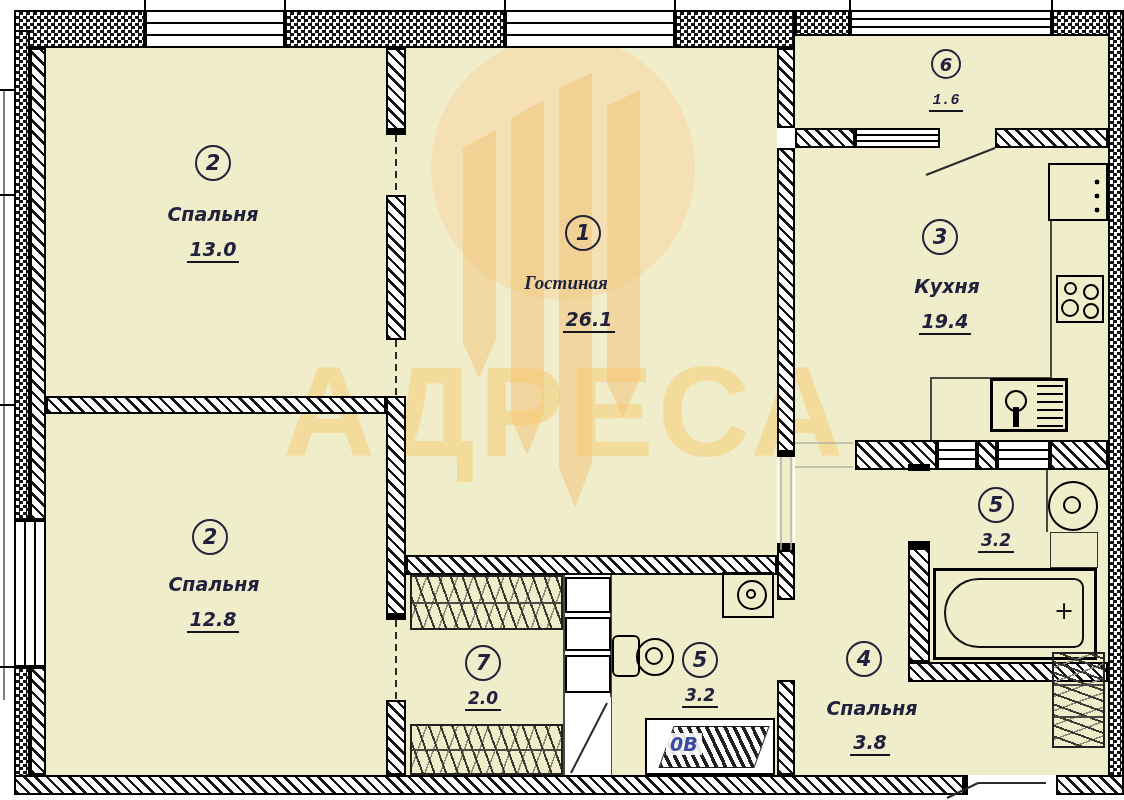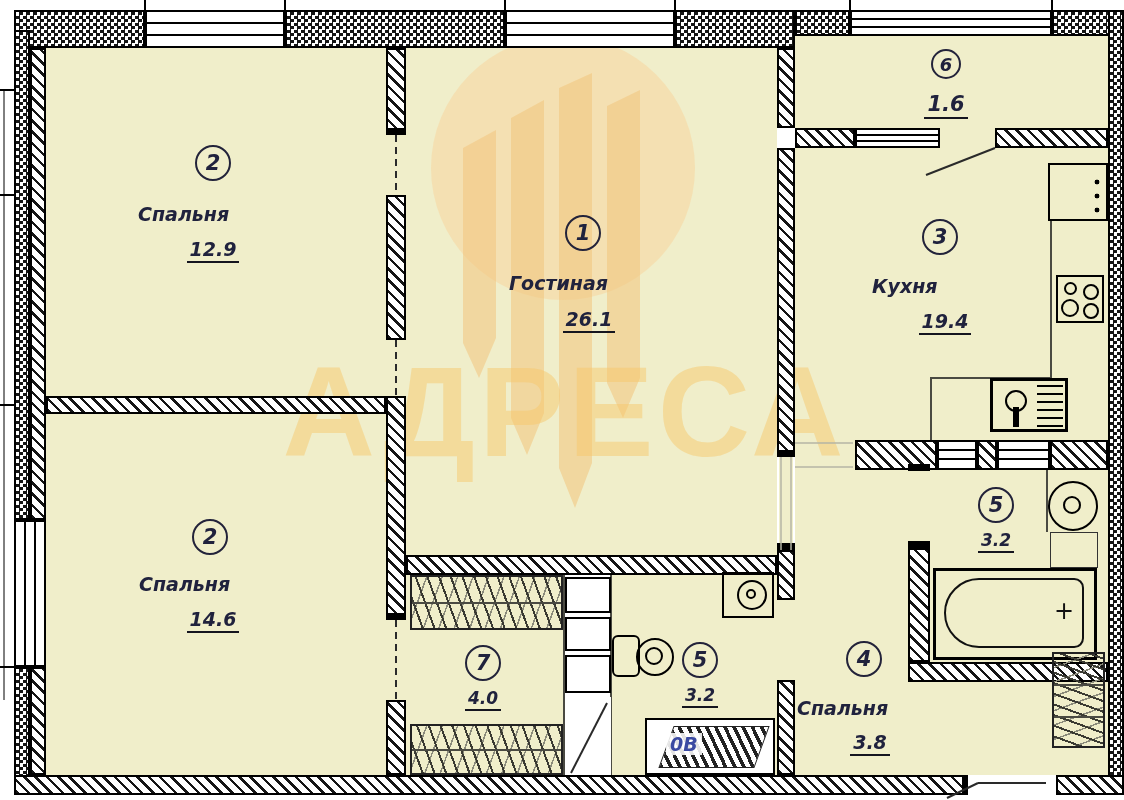--- a/index.html
+++ b/index.html
@@ -30,21 +30,21 @@
                           repeating-linear-gradient(110deg,transparent 0 13px,#8a8a7a 13px 14.5px);}
   .shelfv{z-index:3;border:2px solid #222;
          background-image:repeating-linear-gradient(20deg,transparent 0 8px,#3a3a32 8px 10px),
                           repeating-linear-gradient(160deg,transparent 0 12px,#8a8a7a 12px 13.5px);}
   .ribs{background-image:repeating-linear-gradient(0deg,#000 0 2px,transparent 2px 8px);}
   
   .lbl{z-index:5;color:#20223d;}
   .num-circle{z-index:5;width:36px;height:36px;border:2.5px solid #23233a;border-radius:50%;
       display:flex;align-items:center;justify-content:center;
       font:italic 700 21px "DejaVu Sans",sans-serif;color:#20223d;}
-  .rname{width:150px;text-align:left;font:italic 600 19px "DejaVu Sans",sans-serif;}
+  .rname{width:150px;text-align:center;font:italic 600 19px "DejaVu Sans",sans-serif;}
   .rarea{width:150px;text-align:center;font:italic 700 19px "DejaVu Sans",sans-serif;}
   .rarea span{border-bottom:2px solid #15151f;padding:0 3px 1px;}
   .vent-lbl{z-index:5;font:italic 700 19px "DejaVu Sans",sans-serif;color:#3b4aa2;
       background:rgba(255,255,255,0.88);padding:0 4px;}
   .tub-plus{z-index:4;font:400 24px "DejaVu Sans",sans-serif;color:#111;}
   
   .wm{z-index:2;pointer-events:none;}
   .wm-brand{font:700 128px "Liberation Sans",sans-serif;color:rgba(247,198,105,0.48);
       letter-spacing:4px;white-space:nowrap;width:820px;text-align:center;}
   .wm-sub{font:700 46px "Liberation Sans",sans-serif;color:rgba(247,223,163,0.8);
@@ -207,42 +207,42 @@
     </g>
     <g stroke="#000" stroke-width="2" fill="none">
       <path d="M0 90 H14 M0 195 H14 M0 405 H14 M0 667 H14"></path>
       <path d="M145 0 V10 M285 0 V10 M505 0 V10 M675 0 V10 M850 0 V10 M1052 0 V10"></path>
       <path d="M4 90 V700" stroke-width="1"></path>
     </g>
   </svg>
 
   <div class="abs num-circle" style="left:195px;top:145px;">2</div>
   <div class="abs lbl rname" style="left:138px;top:203px;">Спальня</div>
-  <div class="abs lbl rarea" style="left:138px;top:238px;"><span>12.9</span></div>
+  <div class="abs lbl rarea" style="left:138px;top:238px;"><span>13.0</span></div>
 
   <div class="abs num-circle" style="left:565px;top:215px;">1</div>
-  <div class="abs lbl rname" style="left:509px;top:272px;">Гостиная</div>
+  <div class="abs lbl rname" style="left:491px;top:272px;font-family:Liberation Serif, serif;">Гостиная</div>
   <div class="abs lbl rarea" style="left:514px;top:308px;"><span>26.1</span></div>
 
   <div class="abs num-circle" style="left:931px;top:49px;width:30px;height:30px;font-size:18px;">6</div>
-  <div class="abs lbl rarea" style="left:871px;top:92px;font-size:21px;"><span>1.6</span></div>
+  <div class="abs lbl rarea" style="left:871px;top:92px;font-size:15px;font-family:Liberation Mono, monospace;"><span>1.6</span></div>
 
   <div class="abs num-circle" style="left:922px;top:219px;">3</div>
   <div class="abs lbl rname" style="left:872px;top:275px;">Кухня</div>
   <div class="abs lbl rarea" style="left:870px;top:310px;"><span>19.4</span></div>
 
   <div class="abs num-circle" style="left:978px;top:487px;">5</div>
   <div class="abs lbl rarea" style="left:921px;top:530px;font-size:17px;"><span>3.2</span></div>
 
   <div class="abs num-circle" style="left:192px;top:519px;">2</div>
   <div class="abs lbl rname" style="left:139px;top:573px;">Спальня</div>
-  <div class="abs lbl rarea" style="left:138px;top:608px;"><span>14.6</span></div>
+  <div class="abs lbl rarea" style="left:138px;top:608px;"><span>12.8</span></div>
 
   <div class="abs num-circle" style="left:465px;top:645px;">7</div>
-  <div class="abs lbl rarea" style="left:408px;top:688px;font-size:17px;"><span>4.0</span></div>
+  <div class="abs lbl rarea" style="left:408px;top:688px;font-size:17px;"><span>2.0</span></div>
 
   <div class="abs num-circle" style="left:682px;top:642px;">5</div>
   <div class="abs lbl rarea" style="left:625px;top:685px;font-size:17px;"><span>3.2</span></div>
 
   <div class="abs num-circle" style="left:846px;top:641px;">4</div>
   <div class="abs lbl rname" style="left:797px;top:697px;">Спальня</div>
   <div class="abs lbl rarea" style="left:795px;top:731px;"><span>3.8</span></div>
 
 </div>
 

